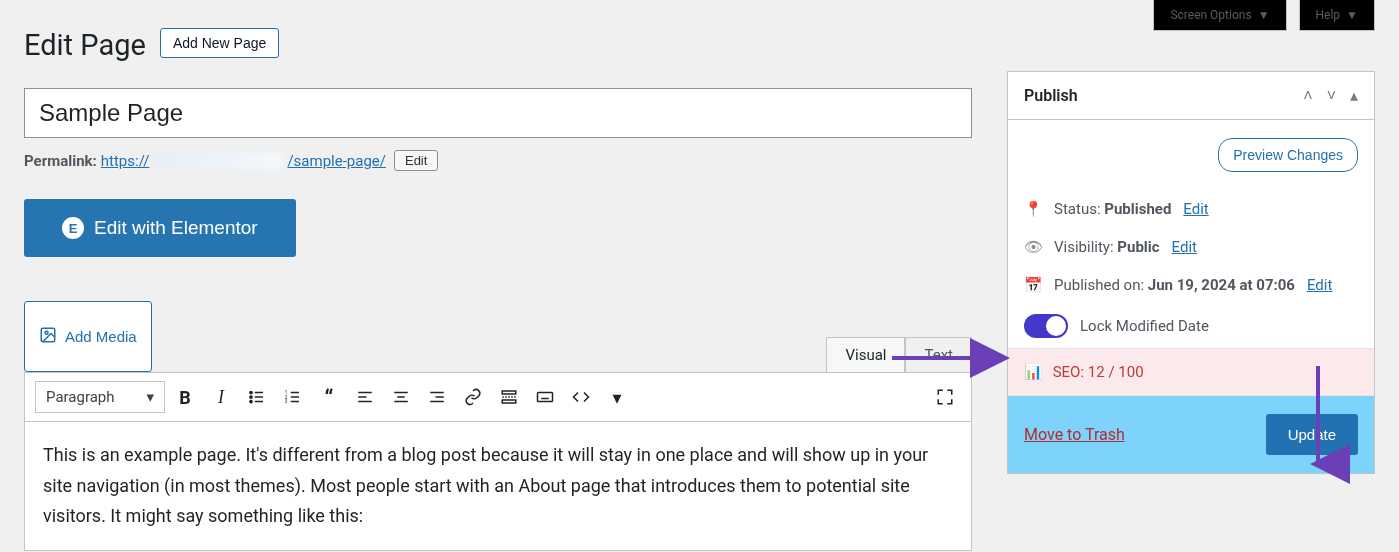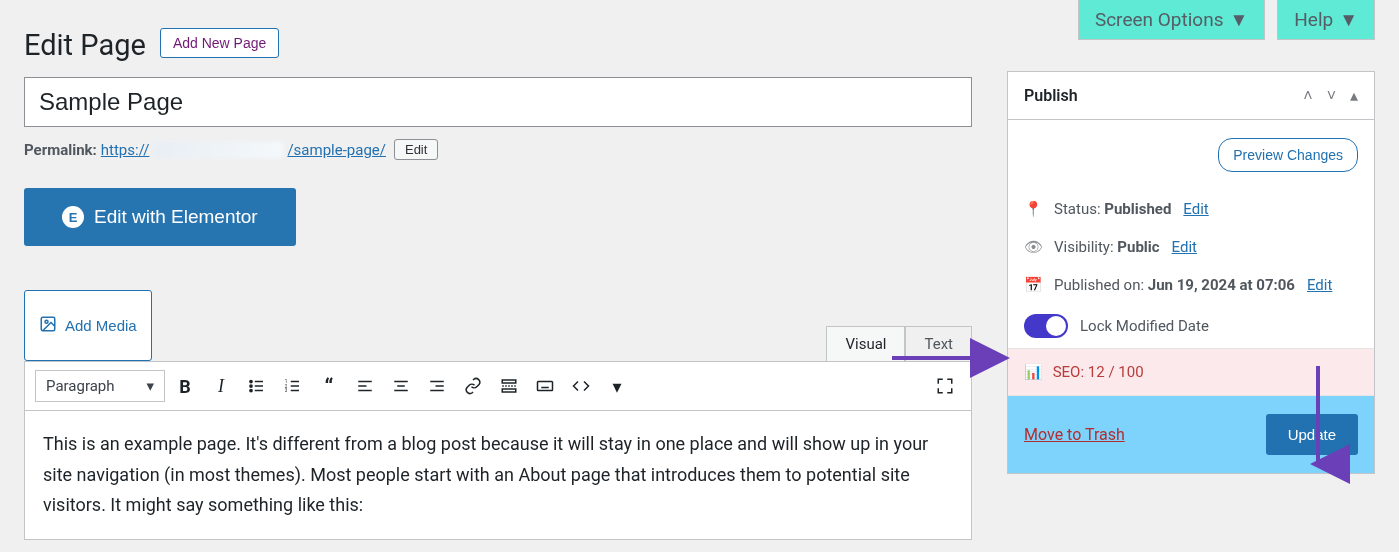--- a/index.html
+++ b/index.html
@@ -1,23 +1,23 @@
 <!DOCTYPE html>
 <html><head>
 <meta charset="utf-8">
 <style>
 * { box-sizing: border-box; margin: 0; padding: 0; }
 body { font-family: -apple-system, BlinkMacSystemFont, "Segoe UI", Roboto, sans-serif; background: #f0f0f1; color: #3c434a; width: 1399px; height: 552px; overflow: hidden; position: relative; }
 a { color: #2271b1; text-decoration: underline; cursor: pointer; }
 .top-tabs { position: absolute; top: 0; right: 24px; display: flex; gap: 12px; }
-.top-tab { background: #5eead4; border: 1px solid #c3c4c7; border-top: none; padding: 8px 16px; font-size: 19px; color: #555d66; cursor: pointer; display: flex; align-items: flex-start; gap: 6px; }
+.top-tab { background: #000000; border: 1px solid #c3c4c7; border-top: none; padding: 8px 16px; font-size: 12px; color: #555d66; cursor: pointer; display: flex; align-items: flex-start; gap: 6px; }
 .header { position: absolute; top: 28px; left: 24px; display: flex; align-items: flex-start; gap: 14px; }
 .page-title { font-size: 29px; font-weight: 400; color: #1d2327; }
-.add-new { border: 1px solid #2271b1; color: #701a75; background: #fff; padding: 6px 12px; font-size: 14px; border-radius: 3px; cursor: pointer; }
-.main { position: absolute; top: 77px; left: 24px; width: 948px; }
+.add-new { border: 1px solid #2271b1; color: #0f172a; background: #fff; padding: 6px 12px; font-size: 14px; border-radius: 3px; cursor: pointer; }
+.main { position: absolute; top: 88px; left: 24px; width: 948px; }
 .title-input { width: 100%; font-size: 24px; padding: 10px 14px; border: 1px solid #8c8f94; background: #fff; color: #1d2327; }
 .permalink-row { margin-top: 12px; font-size: 15px; color: #50575e; display: flex; align-items: center; gap: 4px; flex-wrap: wrap; }
 .perma-blur { display: inline-block; width: 130px; height: 16px; background: linear-gradient(90deg, #e8eef4, #f4f8fb); filter: blur(2px); border-radius: 2px; vertical-align: middle; }
 .perma-edit { border: 1px solid #8c8f94; padding: 2px 10px; font-size: 13px; background: #f6f7f7; color: #2c3338; border-radius: 3px; cursor: pointer; margin-left: 4px; }
 .elementor-btn { margin-top: 28px; background: #2775B0; color: #fff; border: none; padding: 18px 38px; font-size: 19px; border-radius: 3px; cursor: pointer; display: flex; align-items: center; gap: 10px; }
 .elementor-icon { width: 22px; height: 22px; background: #fff; border-radius: 50%; display: inline-flex; align-items: center; justify-content: center; color: #2775B0; font-weight: bold; font-size: 13px; }
 .media-row { margin-top: 44px; display: flex; justify-content: space-between; align-items: flex-end; }
 .add-media-btn { border: 1px solid #2271b1; color: #2271b1; background: #fff; padding: 24px 14px; font-size: 15px; border-radius: 3px; cursor: pointer; display: flex; align-items: center; gap: 8px; }
 .editor-tabs { display: flex; }
 .ed-tab { border: 1px solid #c3c4c7; border-bottom: none; padding: 8px 18px; font-size: 15px; background: #f0f0f1; color: #50575e; cursor: pointer; }

